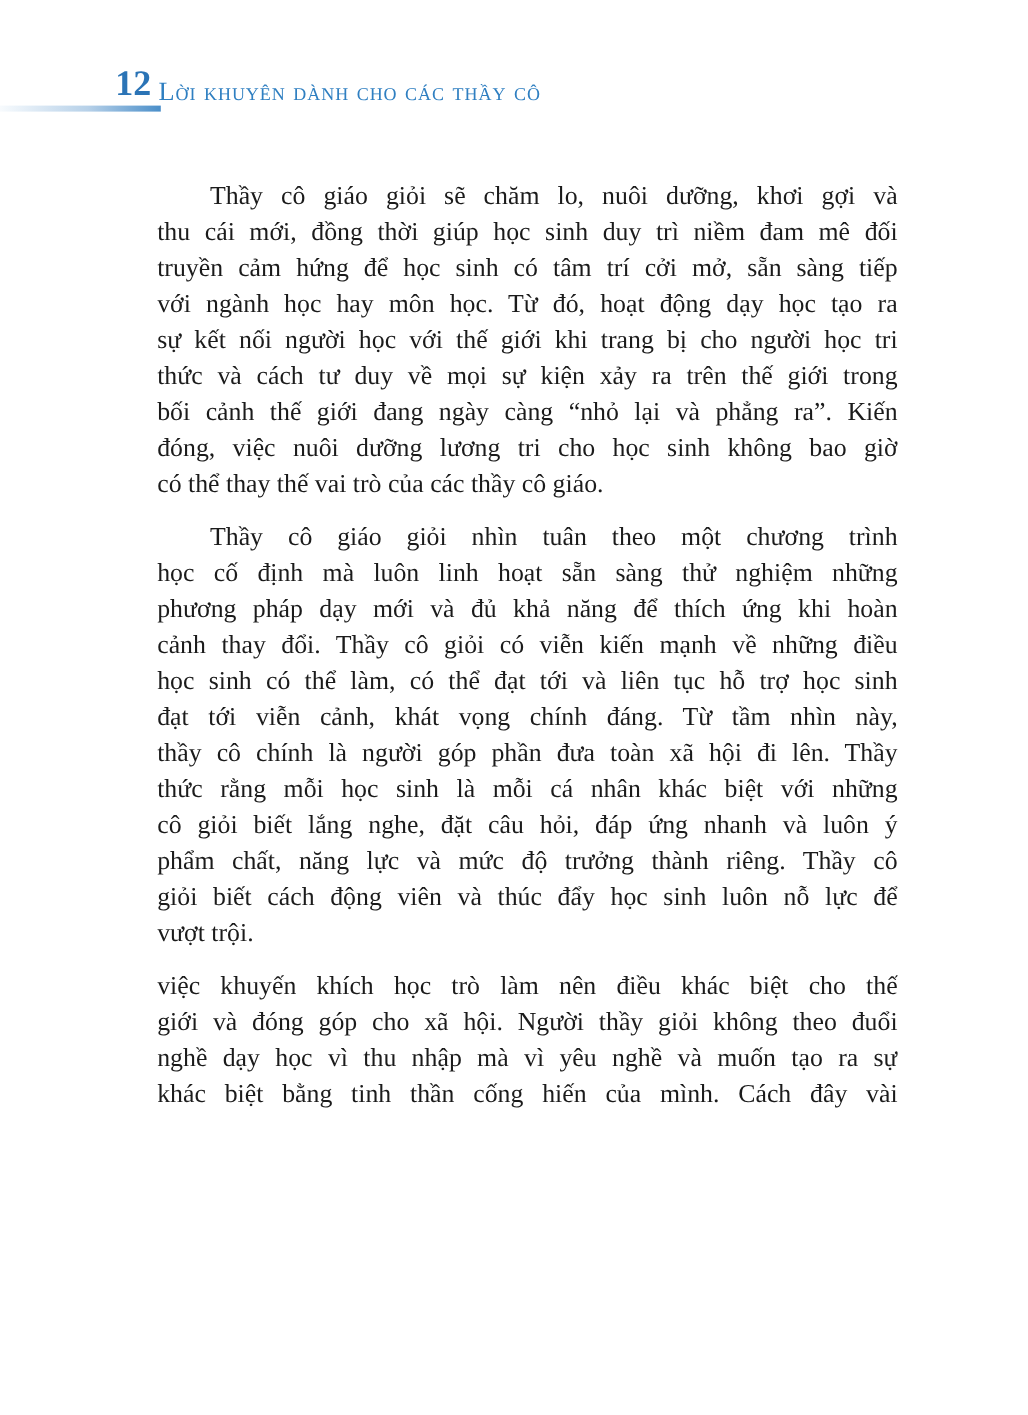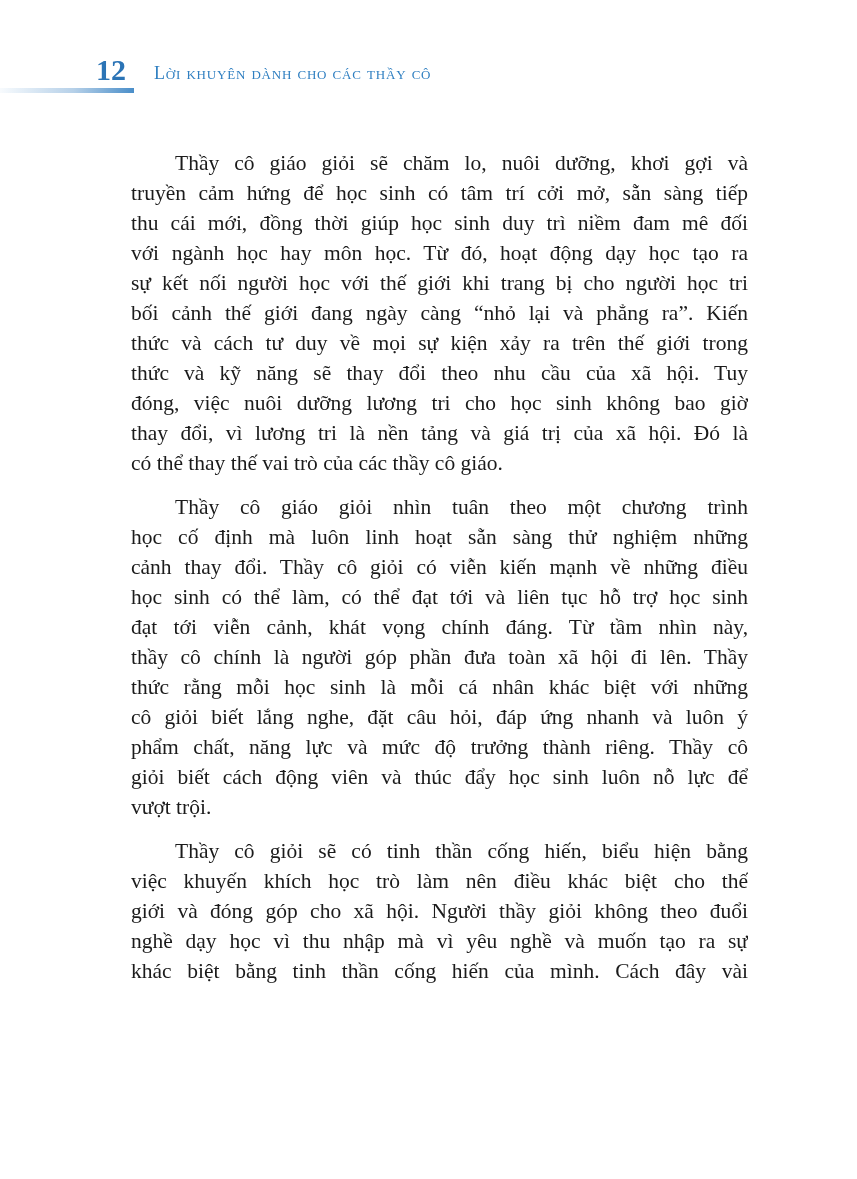--- a/index.html
+++ b/index.html
@@ -17,22 +17,22 @@
   .header-rule {
     position: absolute; left: 0; top: 88px; width: 134px; height: 5px;
     background: linear-gradient(to right, rgba(160,200,233,0.08), rgba(122,170,214,0.55) 55%, var(--rule, #4a8ec9));
   }
   .page-number {
     position: absolute; left: 96px; top: 55px;
     font-size: 30px; font-weight: bold; color: var(--accent, #2b74b6);
     line-height: 1;
   }
   .running-title {
-    position: absolute; left: 154px; top: 63px;
-    font-size: 18px; color: var(--accent2, #2f7fc1);
+    position: absolute; left: 132px; top: 63px;
+    font-size: 22px; color: var(--accent2, #2f7fc1);
     font-variant: small-caps;
     letter-spacing: 0.8px;
     line-height: 1.2;
     white-space: nowrap;
     font-family: Liberation Serif, serif;
   }
 
   
   .body-text {
     position: absolute; left: 131px; top: 148px; width: 617px;
@@ -56,45 +56,43 @@
 
 <div class="page">
   <div class="header">
     <div class="header-rule"></div>
     <span class="page-number">12</span>
     <span class="running-title">Lời khuyên dành cho các thầy cô</span>
   </div>
   <div class="body-text">
       <div class="para">
         <div class="line first">Thầy cô giáo giỏi sẽ chăm lo, nuôi dưỡng, khơi gợi và</div>
+        <div class="line">thu cái mới, đồng thời giúp học sinh duy trì niềm đam mê đối</div>
         <div class="line">truyền cảm hứng để học sinh có tâm trí cởi mở, sẵn sàng tiếp</div>
-        <div class="line">thu cái mới, đồng thời giúp học sinh duy trì niềm đam mê đối</div>
         <div class="line">với ngành học hay môn học. Từ đó, hoạt động dạy học tạo ra</div>
         <div class="line">sự kết nối người học với thế giới khi trang bị cho người học tri</div>
+        <div class="line">thức và cách tư duy về mọi sự kiện xảy ra trên thế giới trong</div>
         <div class="line">bối cảnh thế giới đang ngày càng “nhỏ lại và phẳng ra”. Kiến</div>
-        <div class="line">thức và cách tư duy về mọi sự kiện xảy ra trên thế giới trong</div>
-        <div class="line">thức và kỹ năng sẽ thay đổi theo nhu cầu của xã hội. Tuy</div>
         <div class="line">đóng, việc nuôi dưỡng lương tri cho học sinh không bao giờ</div>
-        <div class="line">thay đổi, vì lương tri là nền tảng và giá trị của xã hội. Đó là</div>
         <div class="line para-end">có thể thay thế vai trò của các thầy cô giáo.</div>
       </div>
       <div class="para">
         <div class="line first">Thầy cô giáo giỏi nhìn tuân theo một chương trình</div>
         <div class="line">học cố định mà luôn linh hoạt sẵn sàng thử nghiệm những</div>
+        <div class="line">phương pháp dạy mới và đủ khả năng để thích ứng khi hoàn</div>
         <div class="line">cảnh thay đổi. Thầy cô giỏi có viễn kiến mạnh về những điều</div>
         <div class="line">học sinh có thể làm, có thể đạt tới và liên tục hỗ trợ học sinh</div>
         <div class="line">đạt tới viễn cảnh, khát vọng chính đáng. Từ tầm nhìn này,</div>
         <div class="line">thầy cô chính là người góp phần đưa toàn xã hội đi lên. Thầy</div>
         <div class="line">thức rằng mỗi học sinh là mỗi cá nhân khác biệt với những</div>
         <div class="line">cô giỏi biết lắng nghe, đặt câu hỏi, đáp ứng nhanh và luôn ý</div>
         <div class="line">phẩm chất, năng lực và mức độ trưởng thành riêng. Thầy cô</div>
         <div class="line">giỏi biết cách động viên và thúc đẩy học sinh luôn nỗ lực để</div>
         <div class="line para-end">vượt trội.</div>
       </div>
       <div class="para">
-        <div class="line first">Thầy cô giỏi sẽ có tinh thần cống hiến, biểu hiện bằng</div>
         <div class="line">việc khuyến khích học trò làm nên điều khác biệt cho thế</div>
         <div class="line">giới và đóng góp cho xã hội. Người thầy giỏi không theo đuổi</div>
         <div class="line">nghề dạy học vì thu nhập mà vì yêu nghề và muốn tạo ra sự</div>
         <div class="line">khác biệt bằng tinh thần cống hiến của mình. Cách đây vài</div>
       </div>
     </div>
 </div>
 
 </body></html>

